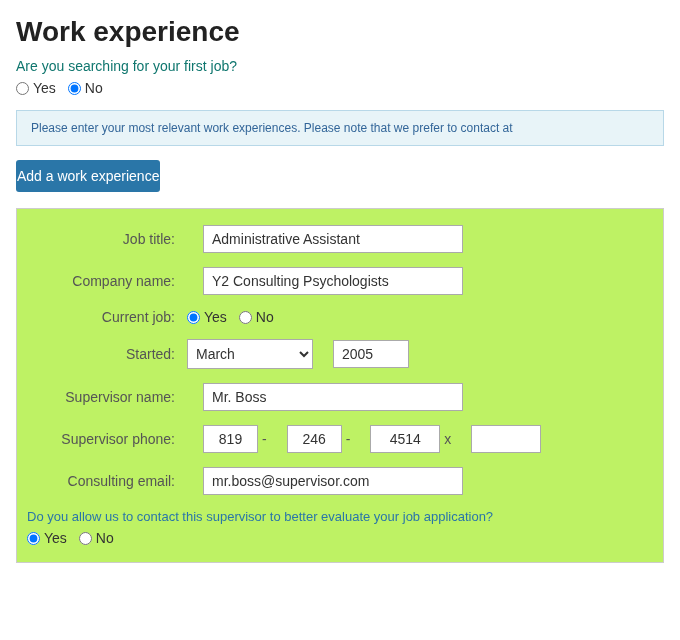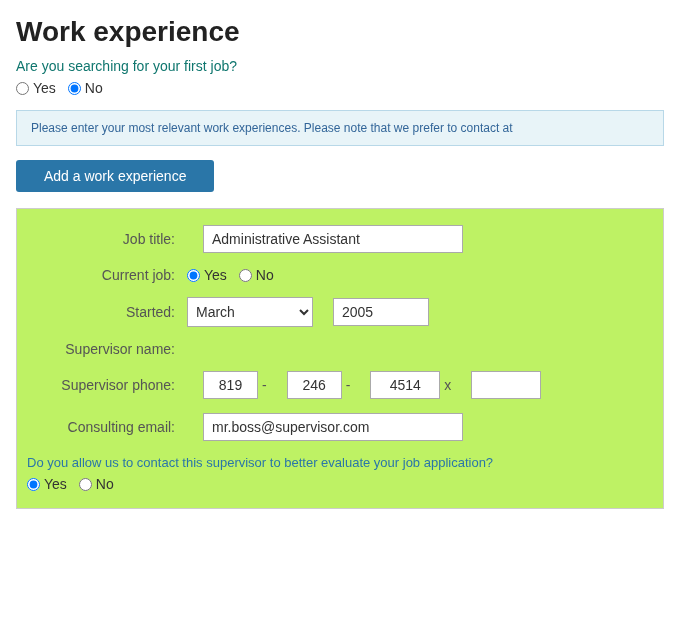--- a/index.html
+++ b/index.html
@@ -42,21 +42,21 @@
       margin-bottom: 14px;
       font-size: 12px;
       overflow: hidden;
       white-space: nowrap;
       text-overflow: ellipsis;
     }
     .add-btn {
       background: #2a76a8;
       color: #fff;
       border: none;
-      padding: 8px 28px;
+      padding: 8px 1px;
       font-size: 14px;
       border-radius: 3px;
       cursor: pointer;
       margin-bottom: 16px;
     }
     .experience-card {
       border: 1px solid #ccc;
       padding: 16px 20px 16px 10px;
       background: #bef264;
     }
@@ -78,21 +78,21 @@
       padding: 5px 8px;
       font-size: 14px;
       color: #333;
       outline: none;
       margin-left: 16px;
     }
     .input-wide {
       width: 260px;
     }
     .input-year {
-      width: 96px;
+      width: 76px;
     }
     .select-month {
       width: 126px;
       padding: 5px 4px;
       border: 1px solid #aaa;
       font-size: 14px;
       background: #fff;
       color: #333;
     }
     .phone-group {
@@ -167,20 +167,24 @@
 
 <button class="add-btn">Add a work experience</button>
 
 <div class="experience-card">
 
   <div class="form-row">
     <div class="form-label">Job title:</div>
     <input type="text" class="form-control input-wide" value="Administrative Assistant" style="">
   </div>
 
+  <div class="form-row">
+    <div class="form-label">Company name:</div>
+    <input type="text" class="form-control input-wide" value="Y2 Consulting Psychologists" style="">
+  </div>
 
   <div class="form-row">
     <div class="form-label">Current job:</div>
     <div class="radio-group" style="margin-bottom:0;">
       <label>
         <input type="radio" name="current_job" value="yes" checked="" style="">
         <span>Yes</span>
       </label>
       <label>
         <input type="radio" name="current_job" value="no" style="">
@@ -191,20 +195,21 @@
 
   <div class="form-row">
     <div class="form-label">Started:</div>
     <select class="select-month" id="month-select"><option value="January">January</option><option value="February">February</option><option value="March" selected="">March</option><option value="April">April</option><option value="May">May</option><option value="June">June</option><option value="July">July</option><option value="August">August</option><option value="September">September</option><option value="October">October</option><option value="November">November</option><option value="December">December</option></select>
     &nbsp;
     <input type="text" class="form-control input-year" id="year-input" value="2005" style="">
   </div>
 
   <div class="form-row">
     <div class="form-label">Supervisor name:</div>
+    <input type="text" class="form-control input-wide" value="Mr. Boss" style="">
   </div>
 
   <div class="form-row">
     <div class="form-label">Supervisor phone:</div>
     <div class="phone-group">
       <input type="text" class="form-control phone-part" id="phone1" value="819" style="">
       <span class="phone-dash">-</span>
       <input type="text" class="form-control phone-part" id="phone2" value="246" style="">
       <span class="phone-dash">-</span>
       <input type="text" class="form-control phone-part" style="width: 70px;" id="phone3" value="4514">

